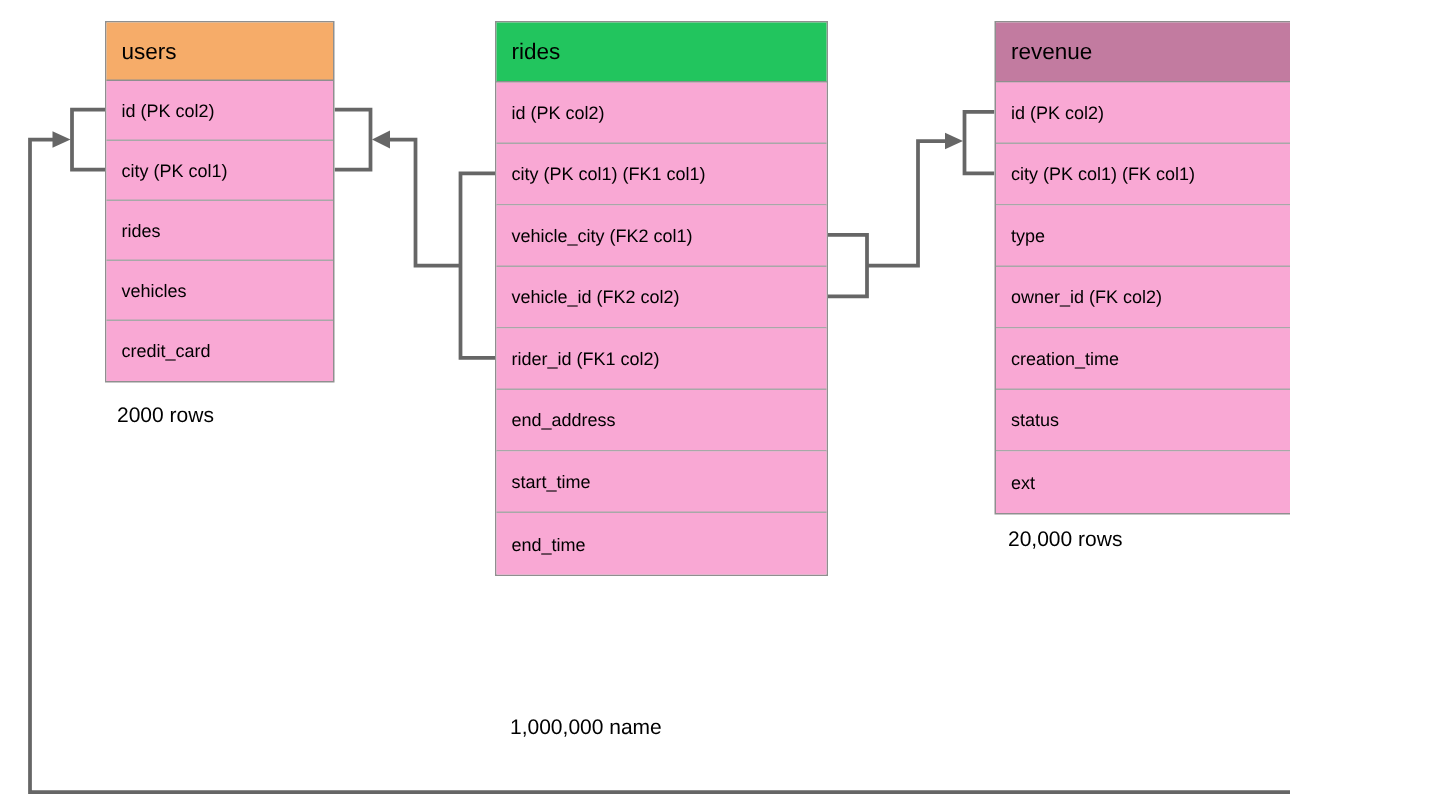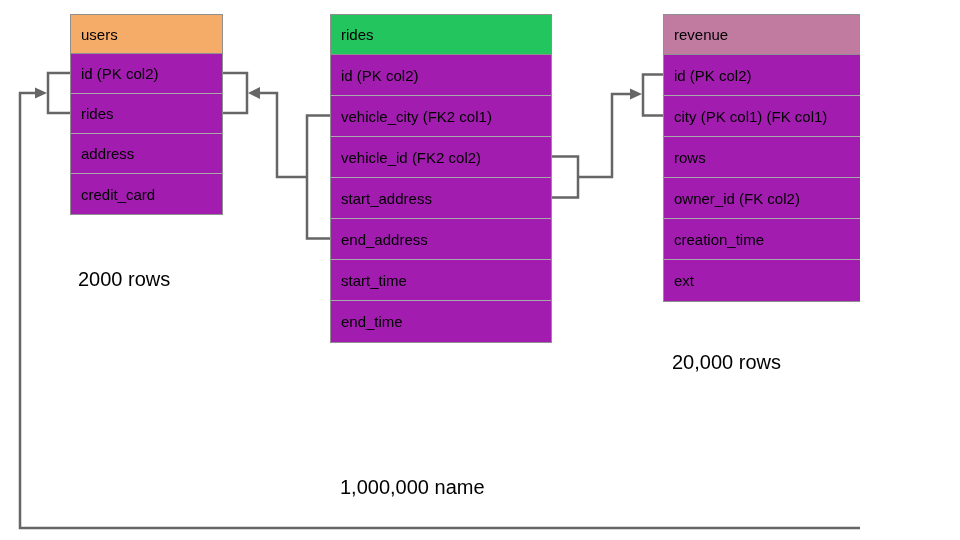--- a/index.html
+++ b/index.html
@@ -30,43 +30,43 @@
     box-sizing: border-box;
     padding-left: 10px;
     font-size: 15px;
     border-bottom: 1px solid #8f8f8f;
     display: flex;
     align-items: center;
   }
   .trow {
     box-sizing: border-box;
     padding-left: 10px;
-    font-size: 15px;
+    font-size: 12px;
     border-bottom: 1px solid #a8a8a8;
     display: flex;
     align-items: center;
-    background: #a21caf;
+    background: #f9a8d4;
   }
   .trow:last-of-type { border-bottom: none; }
 
   .tbl-users    { left: 70px;  top: 14px; width: 153px; }
   .tbl-users .thead { height: 39px; }
   .tbl-users .trow  { height: 40px; }
 
   .tbl-rides    { left: 330px; top: 14px; width: 222px; }
   .tbl-rides .thead { height: 40px; }
   .tbl-rides .trow  { height: 41px; }
 
   .tbl-vehicles { left: 663px; top: 14px; width: 225px; }
   .tbl-vehicles .thead { height: 40px; }
   .tbl-vehicles .trow  { height: 41px; }
 
   .caption {
     position: absolute;
-    font-size: 20px;
+    font-size: 14px;
     color: #000000;
     white-space: nowrap;
   }
   .cap-users    { left: 78px;  top: 268px; }
   .cap-rides    { left: 340px; top: 476px; }
   .cap-vehicles { left: 672px; top: 351px; }
 </style>
 </head>
 <body>
 
@@ -87,42 +87,45 @@
     <g fill="#666666" stroke="none">
       <polygon points="248,93 260,87 260,99"></polygon>
       <polygon points="642,94 630,88.5 630,99.5"></polygon>
       <polygon points="47,93 35,87.5 35,98.5"></polygon>
     </g>
   </svg>
 
   <div class="tbl tbl-users">
     <div class="thead" style="background: rgb(246, 172, 105);">users</div>
     <div class="trow">id (PK col2)</div>
+    <div class="trow">city (PK col1)</div>
     <div class="trow">rides</div>
-    <div class="trow">address</div>
+    <div class="trow">vehicles</div>
     <div class="trow">credit_card</div>
   </div>
   <div class="caption cap-users">2000 rows</div>
 
   <div class="tbl tbl-rides">
     <div class="thead" style="background: #22c55e;">rides</div>
     <div class="trow">id (PK col2)</div>
+    <div class="trow">city (PK col1) (FK1 col1)</div>
     <div class="trow">vehicle_city (FK2 col1)</div>
     <div class="trow">vehicle_id (FK2 col2)</div>
-    <div class="trow">start_address</div>
+    <div class="trow">rider_id (FK1 col2)</div>
     <div class="trow">end_address</div>
     <div class="trow">start_time</div>
     <div class="trow">end_time</div>
   </div>
   <div class="caption cap-rides">1,000,000 name</div>
 
   <div class="tbl tbl-vehicles">
     <div class="thead" style="background: rgb(194, 123, 160);">revenue</div>
     <div class="trow">id (PK col2)</div>
     <div class="trow">city (PK col1) (FK col1)</div>
-    <div class="trow">rows</div>
+    <div class="trow">type</div>
     <div class="trow">owner_id (FK col2)</div>
     <div class="trow">creation_time</div>
+    <div class="trow">status</div>
     <div class="trow">ext</div>
   </div>
   <div class="caption cap-vehicles">20,000 rows</div>
 
 </div>
 
 </body></html>

